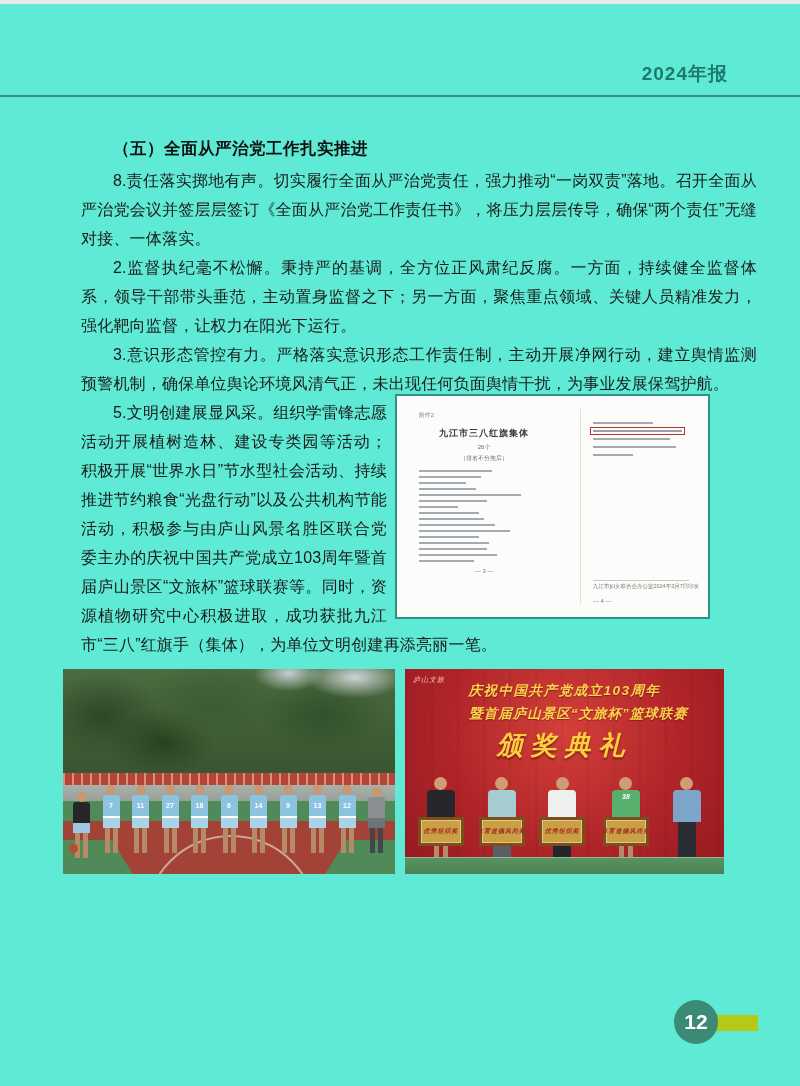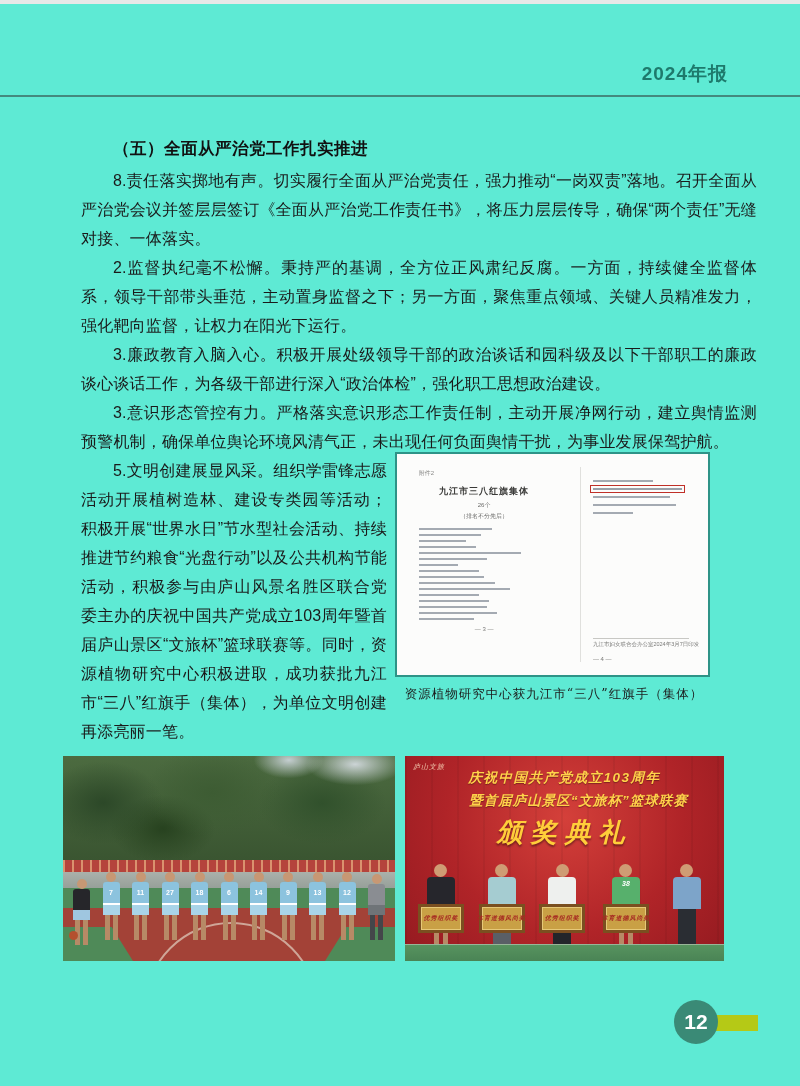--- a/index.html
+++ b/index.html
@@ -144,21 +144,20 @@
 
 <div class="page">
 
   <div class="hdr-title">2024年报</div>
   <div class="hdr-rule"></div>
 
   <div class="content">
     <h2 class="sec-heading">（五）全面从严治党工作扎实推进</h2>
     <p class="para">8.责任落实掷地有声。切实履行全面从严治党责任，强力推动“一岗双责”落地。召开全面从严治党会议并签层层签订《全面从严治党工作责任书》，将压力层层传导，确保“两个责任”无缝对接、一体落实。</p>
     <p class="para">2.监督执纪毫不松懈。秉持严的基调，全方位正风肃纪反腐。一方面，持续健全监督体系，领导干部带头垂范，主动置身监督之下；另一方面，聚焦重点领域、关键人员精准发力，强化靶向监督，让权力在阳光下运行。</p>
-    <p class="para">3.廉政教育入脑入心。积极开展处级领导干部的政治谈话和园科级及以下干部职工的廉政谈心谈话工作，为各级干部进行深入“政治体检”，强化职工思想政治建设。</p>
     <p class="para">3.意识形态管控有力。严格落实意识形态工作责任制，主动开展净网行动，建立舆情监测预警机制，确保单位舆论环境风清气正，未出现任何负面舆情干扰，为事业发展保驾护航。</p>
 
     <div class="para5-wrap">
       <figure class="cert-figure" style="margin-block:0;margin-inline:0;float:right;margin:-4px 44px 4px 8px;">
         <div class="cert">
           <div class="pg-divider"></div>
           <div class="cert-left">
             <div class="cert-attach">附件2</div>
             <div class="cert-title">九江市三八红旗集体</div>
             <div class="cert-count">26个</div>
@@ -189,21 +188,20 @@
             <div class="bar" style="width:80%"></div>
             <div class="bar" style="width:86%"></div>
             <div class="bar" style="width:42%"></div>
           </div>
           <div class="cert-issue">
             <span>九江市妇女联合会办公室</span>
             <span>2024年3月7日印发</span>
           </div>
           <div class="cert-pageno-r">— 4 —</div>
         </div>
-        <figcaption class="cert-caption">资源植物研究中心获九江市“三八”红旗手（集体）</figcaption>
       </figure>
       <p class="para">5.文明创建展显风采。组织学雷锋志愿活动开展植树造林、建设专类园等活动；积极开展“世界水日”节水型社会活动、持续推进节约粮食“光盘行动”以及公共机构节能活动，积极参与由庐山风景名胜区联合党委主办的庆祝中国共产党成立103周年暨首届庐山景区“文旅杯”篮球联赛等。同时，资源植物研究中心积极进取，成功获批九江市“三八”红旗手（集体），为单位文明创建再添亮丽一笔。</p>
     </div>
 
     <div class="photos">
 
       <div class="photo photo-left">
         <div class="lp-trees"></div>
         <div class="lp-banner"></div>
         <div class="lp-mid"></div>

